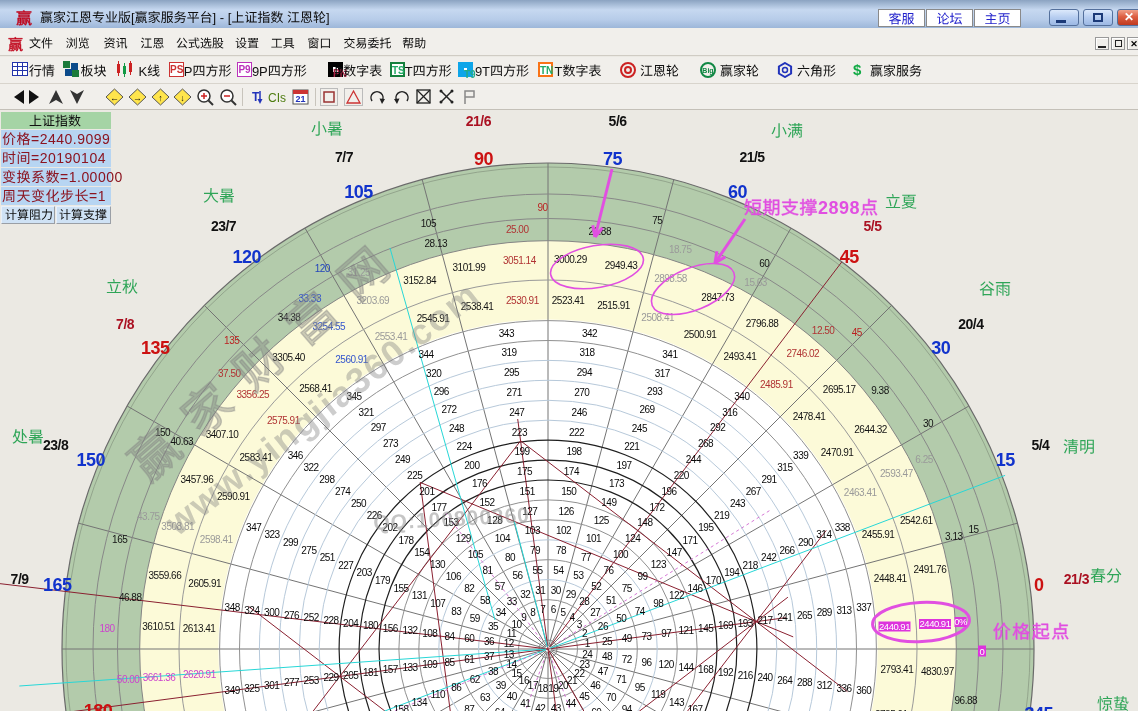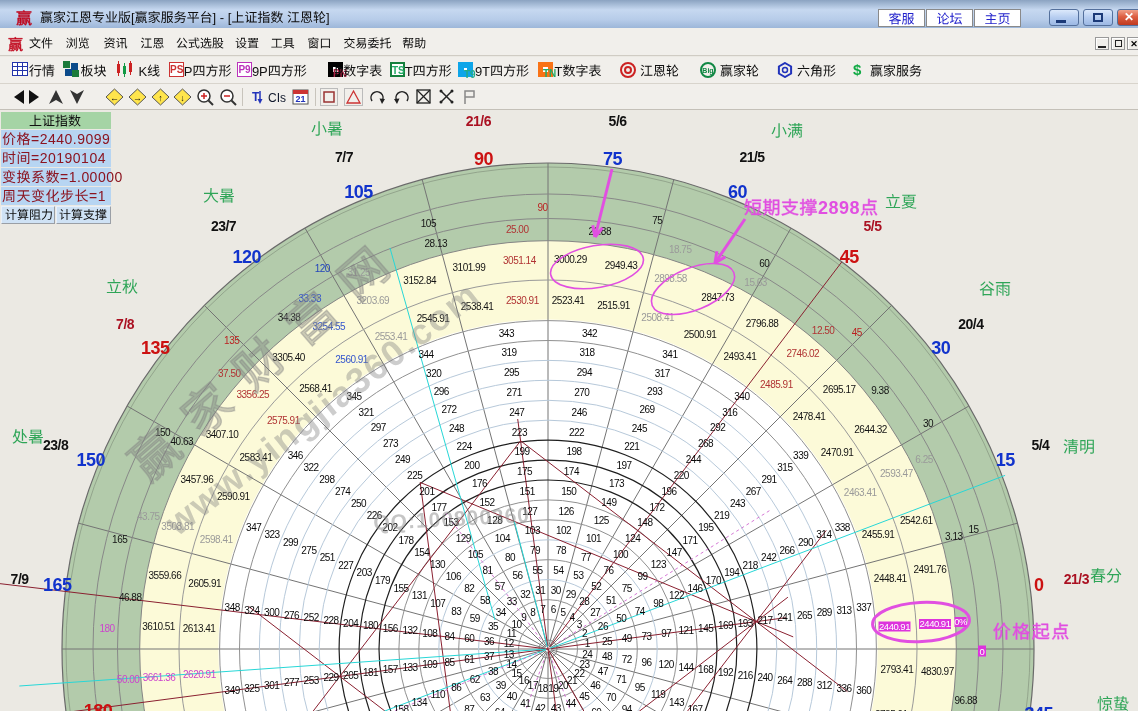--- a/index.html
+++ b/index.html
@@ -54,21 +54,21 @@
       <div class="abs" style="left:7px;top:5px;width:3px;height:8px;background:#119944"></div>
       <div class="abs" style="left:8px;top:2px;width:1px;height:14px;background:#119944"></div>
       <div class="abs" style="left:13px;top:2px;width:3px;height:9px;background:#cc2222"></div>
       <div class="abs" style="left:14px;top:0;width:1px;height:14px;background:#cc2222"></div>
     </div>
     <div class="abs ticon" style="left:169px;border:1px solid #cc3333;color:#cc3333">PS</div>
     <div class="abs ticon" style="left:237px;border:1px solid #bb33bb;color:#bb33bb">P9</div>
     <div class="abs ticon" style="left:328px;border:5px solid #000000;color:#aa2244">PN</div>
     <div class="abs ticon" style="left:390px;border:2px solid #15803d;color:#22aa66">TS</div>
     <div class="abs ticon" style="left:458px;border:6px solid #0ea5e9;color:#22aa88">T9</div>
-    <div class="abs ticon" style="left:538px;border:5px solid #f97316;color:#22aa66">TN</div>
+    <div class="abs ticon" style="left:538px;border:2px solid #f97316;color:#22aa66">TN</div>
     <svg class="abs" style="left:620px;top:5px" width="16" height="16">
       <circle cx="8" cy="8" r="7" fill="none" stroke="#cc2222" stroke-width="2"></circle>
       <circle cx="8" cy="8" r="3" fill="none" stroke="#cc2222" stroke-width="2"></circle>
     </svg>
     <svg class="abs" style="left:700px;top:5px" width="16" height="16">
       <circle cx="8" cy="8" r="7" fill="none" stroke="#118844" stroke-width="2"></circle>
       <text x="8" y="11" text-anchor="middle" style="font-size:7px;fill:#118844;font-weight:bold">Big</text>
     </svg>
     <svg class="abs" style="left:777px;top:5px" width="16" height="16">
       <polygon points="8,1 14.1,4.5 14.1,11.5 8,15 1.9,11.5 1.9,4.5" fill="none" stroke="#2233bb" stroke-width="2"></polygon>
@@ -115,21 +115,21 @@
       <circle cx="8" cy="8" r="6" fill="#fff" stroke="#333" stroke-width="1.5"></circle>
       <line x1="12.5" y1="12.5" x2="17" y2="17" stroke="#333" stroke-width="2"></line>
       <line x1="5" y1="8" x2="11" y2="8" stroke="#cc2222" stroke-width="1.5"></line>
     </svg>
     <div class="abs" style="left:242px;top:4px;width:1px;height:18px;background:#c8c4bc"></div>
     <svg class="abs" style="left:248px;top:4px" width="17" height="18">
       <text x="4" y="13" style="font-size:12px;fill:#2233bb;font-weight:bold">T</text>
       <line x1="12" y1="3" x2="12" y2="14" stroke="#2233bb" stroke-width="1.5"></line>
       <polygon points="12,16 9.5,11 14.5,11" fill="#2233bb"></polygon>
     </svg>
-    <div class="abs" style="left:268px;top:7px;font-size:12px;color:#0f172a">CIs</div>
+    <div class="abs" style="left:268px;top:7px;font-size:12px;color:#4d7c0f">CIs</div>
     <svg class="abs" style="left:292px;top:4px" width="17" height="18">
       <rect x="1" y="2" width="15" height="14" fill="#fff" stroke="#555"></rect>
       <rect x="1" y="2" width="15" height="4" fill="#cc3333"></rect>
       <text x="8.5" y="14" text-anchor="middle" style="font-size:9px;fill:#2233bb;font-weight:bold">21</text>
     </svg>
     <div class="abs" style="left:315px;top:4px;width:1px;height:18px;background:#c8c4bc"></div>
     <svg class="abs" style="left:320px;top:4px" width="18" height="18">
       <rect x="0.5" y="0.5" width="17" height="17" fill="none" stroke="#bbb"></rect>
       <rect x="4" y="4" width="10" height="10" fill="none" stroke="#993333" stroke-width="1.5"></rect>
     </svg>

